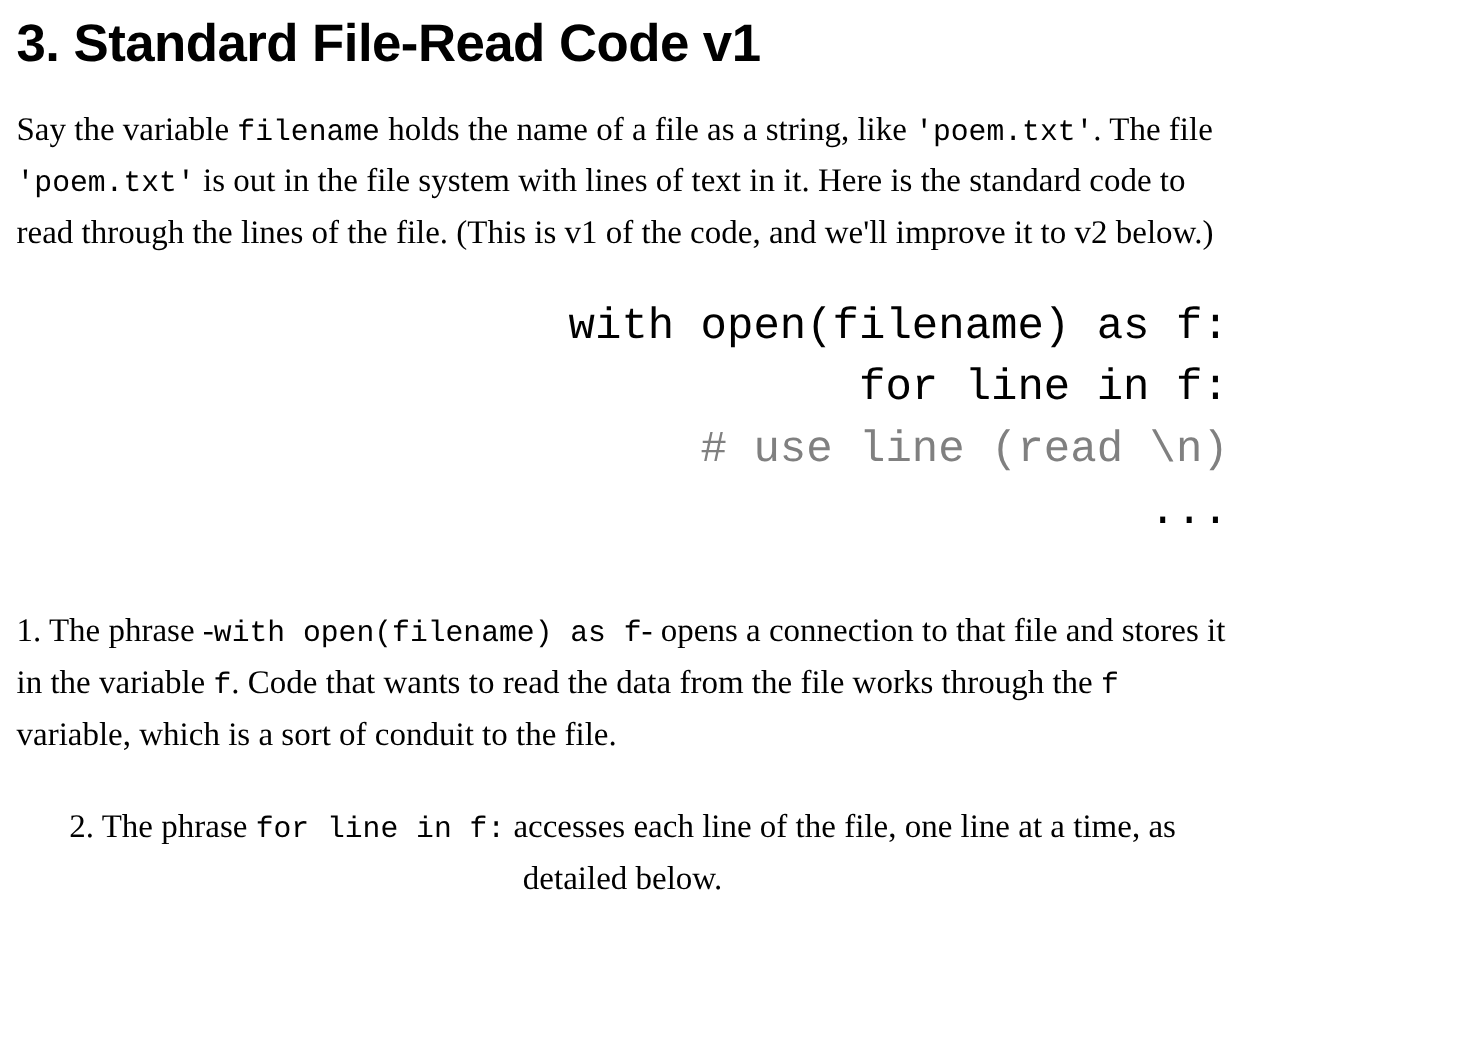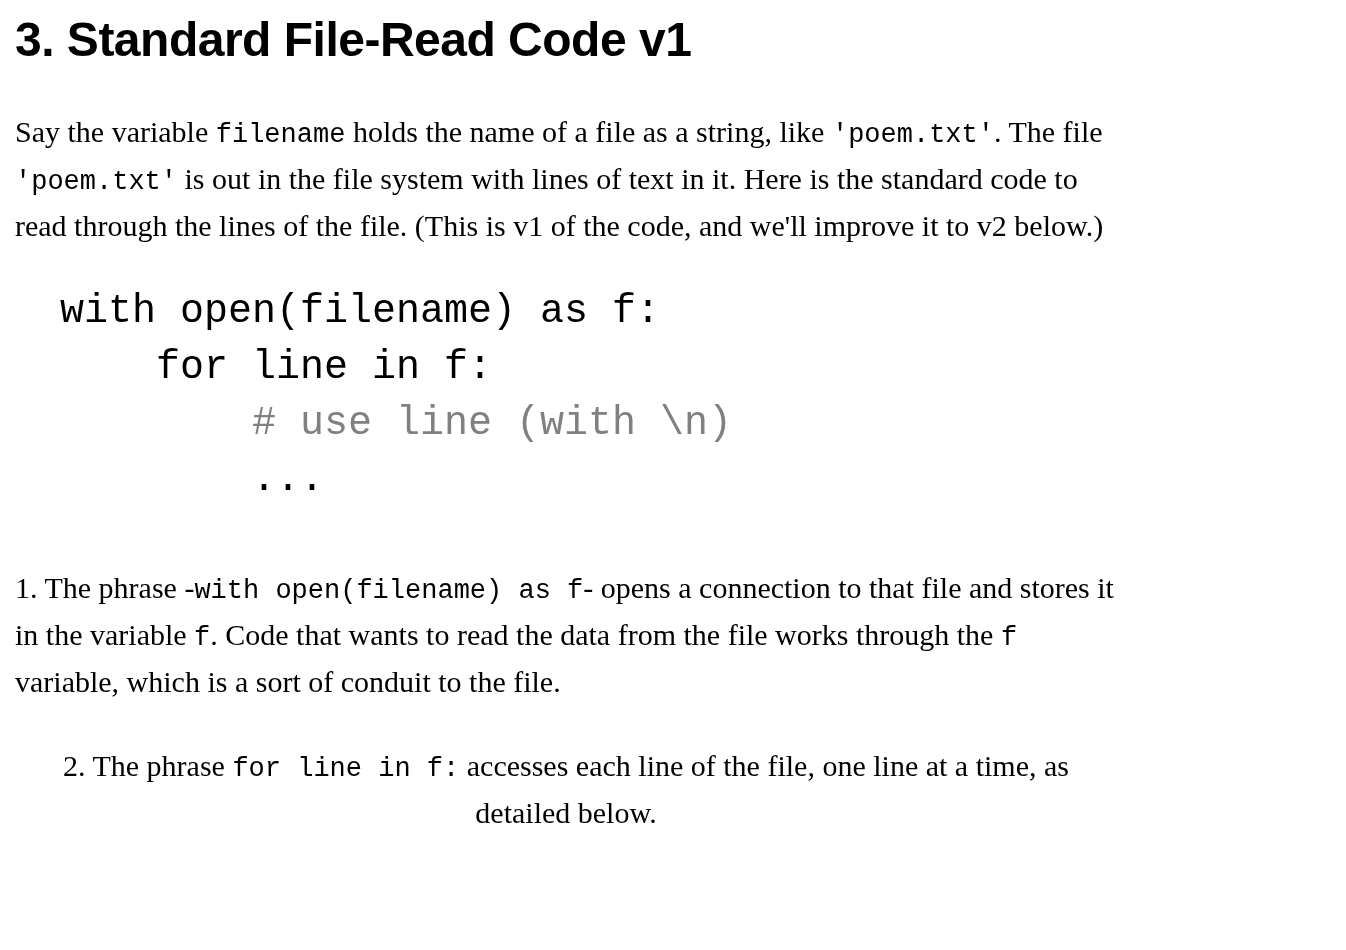--- a/index.html
+++ b/index.html
@@ -37,21 +37,21 @@
 
   
   .body-par {
     font-size: 30px;
     line-height: 44px;
     margin: 0;
     color: #000000;
     max-width: 1316px;
   }
   .par-intro {
-    margin-top: 46px;
+    margin-top: 32px;
   }
   .par-item-1 {
     margin-top: 58px;
   }
   .par-item-2 {
     margin-top: 40px;
     text-align: center;
   }
   .body-par code,
   .inline-code {
@@ -77,37 +77,38 @@
     padding: 0;
     padding-left: 45px;
     padding-top: 36px;
     white-space: pre;
     color: #000000;
   }
   .code-line {
     white-space: pre;
     display: block;
     min-height: 56px;
+    text-align: right;
   }
   .code-comment {
     color: #808080;
   }
 </style>
 </head>
 <body>
 
 <div class="page">
 
   <h1 class="section-heading">3. Standard File-Read Code v1</h1>
 
   <p class="body-par par-intro">
     <span>Say the variable </span><code class="inline-code">filename</code><span> holds the name of a file as a string, like </span><code class="inline-code">'poem.txt'</code><span>. The file </span><code class="inline-code">'poem.txt'</code><span> is out in the file system with lines of text in it. Here is the standard code to read through the lines of the file. (This is v1 of the code, and we'll improve it to v2 below.)</span>
   </p>
 
-  <pre class="code-block"><span class="code-line">with open(filename) as f:</span><span class="code-line">    for line in f:</span><span class="code-line code-comment">        # use line (with \n)</span><span class="code-line">        ...</span></pre>
+  <pre class="code-block"><span class="code-line">with open(filename) as f:</span><span class="code-line">    for line in f:</span><span class="code-line code-comment">        # use line (read \n)</span><span class="code-line">        ...</span></pre>
 
   <p class="body-par par-item-1">
     <span>1.</span><span> The phrase -</span><code class="inline-code-lg">with open(filename) as f</code><span>- opens a connection to that file and stores it in the variable </span><code class="inline-code">f</code><span>. Code that wants to read the data from the file works through the </span><code class="inline-code">f</code><span> variable, which is a sort of conduit to the file.</span>
   </p>
 
   <p class="body-par par-item-2">
     <span>2.</span><span> The phrase </span><code class="inline-code-lg">for line in f:</code><span> accesses each line of the file, one line at a time, as detailed below.</span>
   </p>
 
 </div>

